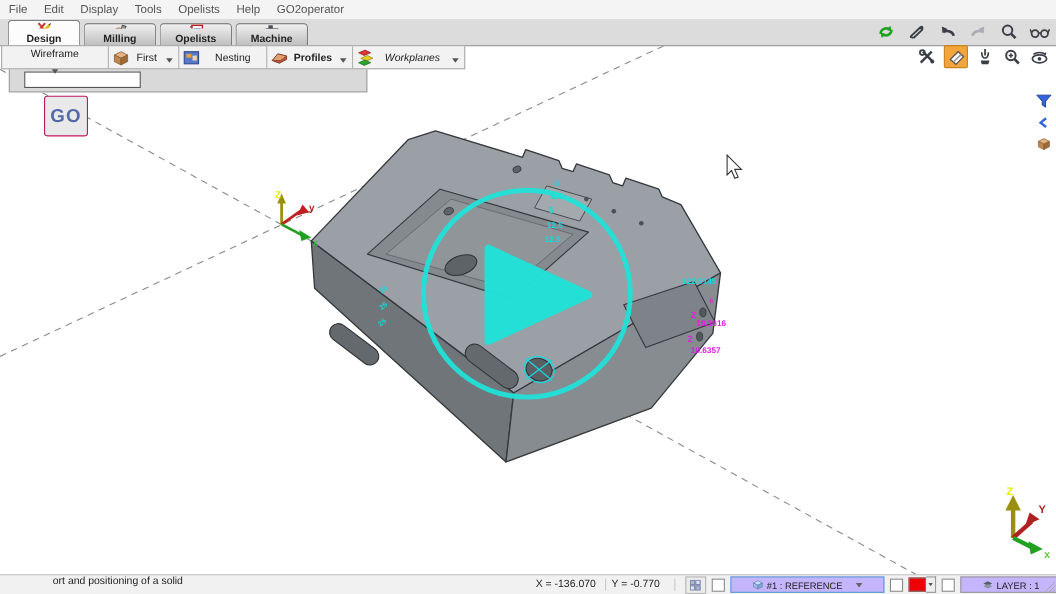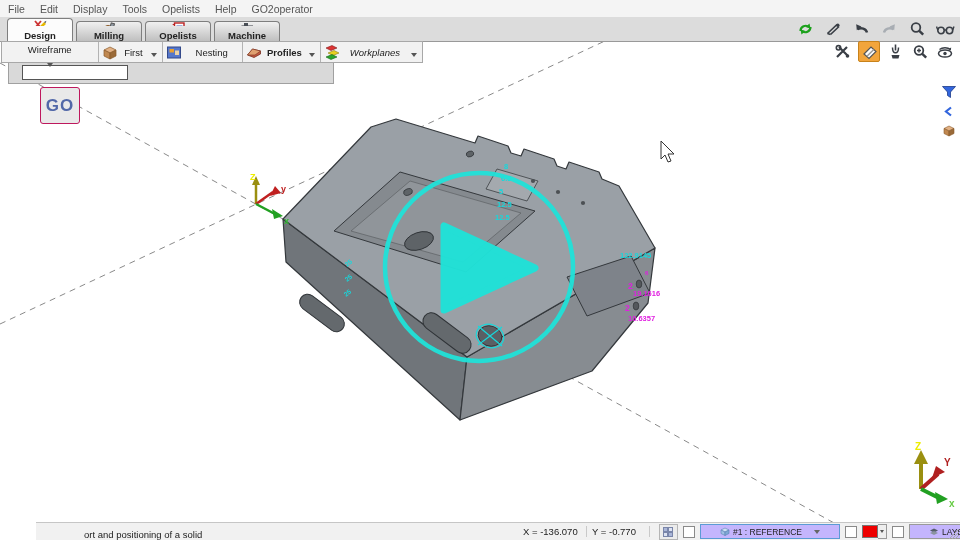--- a/index.html
+++ b/index.html
@@ -30,21 +30,21 @@
          border:1px solid #be185d;border-radius:3px;color:#5268a8;font-weight:bold;font-size:17px;
          display:flex;align-items:center;justify-content:center;letter-spacing:1px;z-index:6;cursor:pointer;margin-left:32px;}
   .vicons1{position:absolute;top:19px;right:5px;display:flex;gap:8px;z-index:9;align-items:center;}
   .vicons2{position:absolute;top:41px;right:5px;display:flex;gap:5px;z-index:9;align-items:center;}
   .vbtn{width:20px;height:19px;display:flex;align-items:center;justify-content:center;cursor:pointer;}
   .vbtn.sel{background:#f2a53c;border:1px solid #c8821a;border-radius:2px;}
   .side-icons{position:absolute;top:84px;right:1px;width:20px;display:flex;flex-direction:column;
               align-items:center;gap:3px;z-index:6;}
   .side-icons .vbtn{height:16px;}
   .statusbar{position:absolute;bottom:0;left:0;right:0;height:17px;background:#f1f1f1;
-             border-top:1px solid #c6c6c6;z-index:10;display:flex;align-items:flex-end;font-size:9.5px;color:#222;margin-left:36px;}
+             border-top:1px solid #c6c6c6;z-index:10;display:flex;align-items:flex-start;font-size:9.5px;color:#222;}
   .sb-msg{margin-left:48px;}
   .sb-right{position:absolute;left:487px;top:0;height:100%;display:flex;align-items:center;gap:5px;}
   .sb-sep{width:1px;height:11px;background:#c9c9c9;}
   .sb-co{width:52px;text-align:left;}
   .cb{width:10px;height:10px;background:#fff;border:1px solid #8a8a8a;cursor:pointer;}
   .combo{display:flex;align-items:center;height:13px;background:#c4b5fd;border:1px solid #8a8a8a;
          font-size:8.5px;padding:0 19px;gap:3px;cursor:pointer;}
   .combo.ref{border-color:#5b9bd5;width:100px;}
   .combo.layer{width:102px;border-color:#9a9a9a;}
   .combo .chev{margin-left:auto;width:0;height:0;border-left:3px solid transparent;

